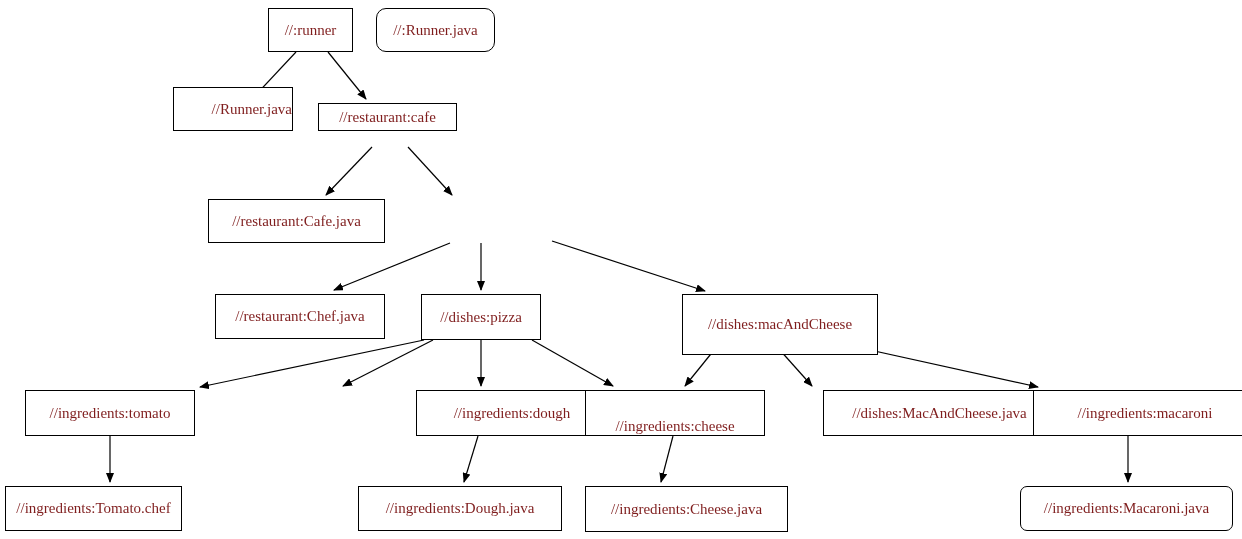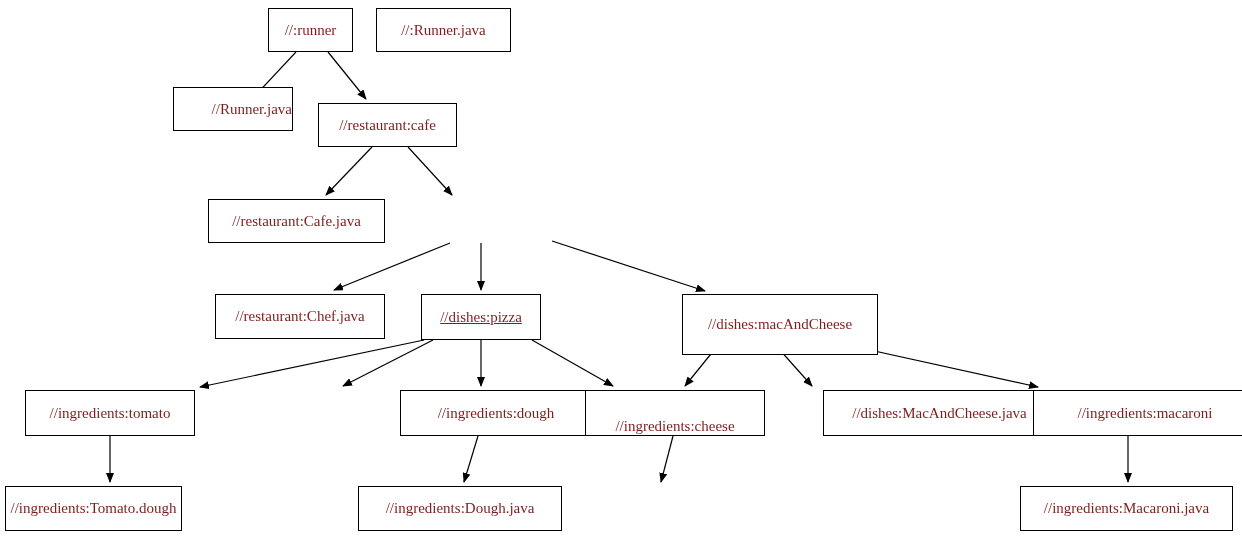--- a/index.html
+++ b/index.html
@@ -66,64 +66,67 @@
     <line x1="820" y1="339" x2="1038" y2="387" marker-end="url(#arrow)"></line>
     <line x1="110" y1="436" x2="110" y2="482" marker-end="url(#arrow)"></line>
     <line x1="478" y1="436" x2="464" y2="482" marker-end="url(#arrow)"></line>
     <line x1="673" y1="436" x2="661" y2="482" marker-end="url(#arrow)"></line>
     <line x1="1128" y1="436" x2="1128" y2="482" marker-end="url(#arrow)"></line>
   </svg>
 
   <div class="node" style="left:268px;  top:8px;   width:85px;  height:44px;">
       <span>//:runner</span>
     </div>
-  <div class="node" style="left:376px;  top:8px;   width:135px; height:44px;">
+  <div class="node" style="left:376px;  top:8px;   width:119px; height:44px;border-radius:10px;">
       <span>//:Runner.java</span>
     </div>
 
   <div class="node" style="left:173px;  top:87px; width:120px; height:44px;justify-content:flex-end;">
       <span>//Runner.java</span>
     </div>
-  <div class="node" style="left:318px;  top:103px; width:139px; height:44px;">
+  <div class="node" style="left:318px;  top:103px; width:139px; height:28px;">
       <span>//restaurant:cafe</span>
     </div>
 
   <div class="node" style="left:208px;  top:199px; width:177px; height:44px;">
       <span>//restaurant:Cafe.java</span>
     </div>
 
   <div class="node" style="left:215px;  top:294px; width:170px; height:45px;">
       <span>//restaurant:Chef.java</span>
     </div>
-  <div class="node" style="left:421px;  top:294px; width:120px; height:46px;text-decoration:underline;">
+  <div class="node" style="left:421px;  top:294px; width:120px; height:46px;">
       <span>//dishes:pizza</span>
     </div>
   <div class="node" style="left:682px;  top:294px; width:196px; height:61px;">
       <span>//dishes:macAndCheese</span>
     </div>
 
   <div class="node" style="left:25px;   top:390px; width:170px; height:46px;">
       <span>//ingredients:tomato</span>
     </div>
-  <div class="node" style="left:400px;  top:390px; width:192px; height:46px;">
+  <div class="node" style="left:416px;  top:390px; width:192px; height:46px;">
       <span>//ingredients:dough</span>
     </div>
   <div class="node" style="left:585px;  top:390px; width:180px; height:46px;align-items:flex-end;">
       <span>//ingredients:cheese</span>
     </div>
   <div class="node" style="left:775px;  top:390px; width:233px; height:46px;margin-left:48px;">
       <span>//dishes:MacAndCheese.java</span>
     </div>
   <div class="node" style="left:1033px; top:390px; width:224px; height:46px;">
       <span>//ingredients:macaroni</span>
     </div>
 
   <div class="node" style="left:5px;    top:486px; width:177px; height:45px;">
-      <span>//ingredients:Tomato.dough</span>
+      <span>//ingredients:Tomato.chef</span>
     </div>
   <div class="node" style="left:358px;  top:486px; width:204px; height:45px;">
       <span>//ingredients:Dough.java</span>
     </div>
-  <div class="node" style="left:1020px; top:486px; width:213px; height:45px;">
+  <div class="node" style="left:585px;  top:486px; width:203px; height:46px;">
+      <span>//ingredients:Cheese.java</span>
+    </div>
+  <div class="node" style="left:1020px; top:486px; width:213px; height:45px;border-radius:7px;">
       <span>//ingredients:Macaroni.java</span>
     </div>
 
 </div>
 
 </body></html>

